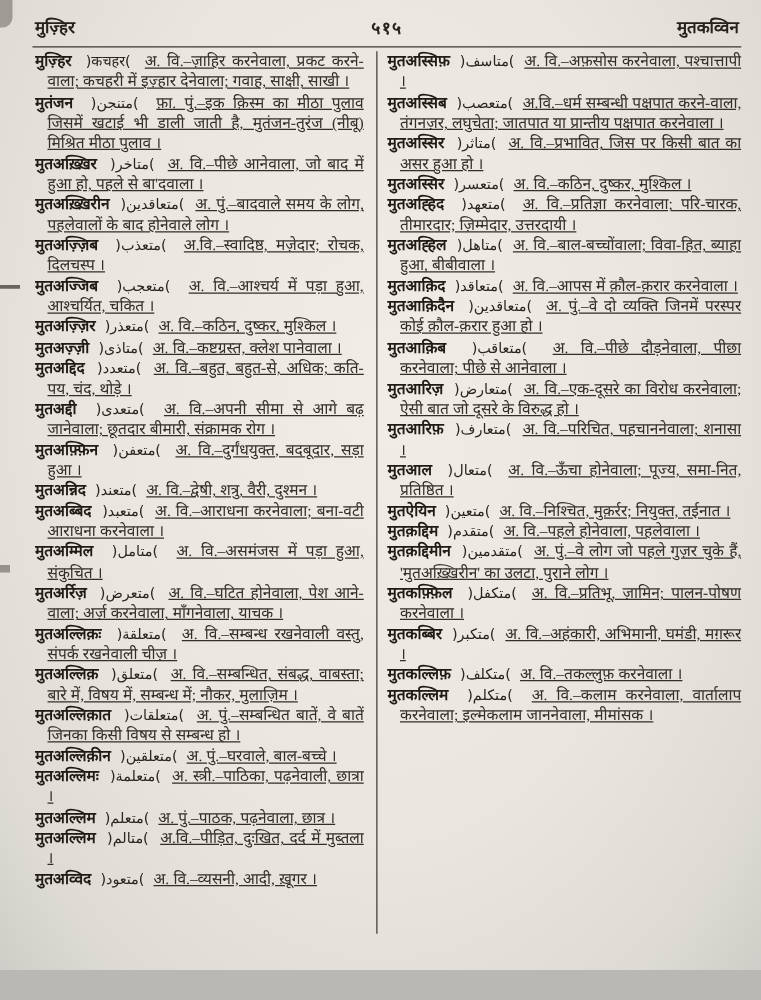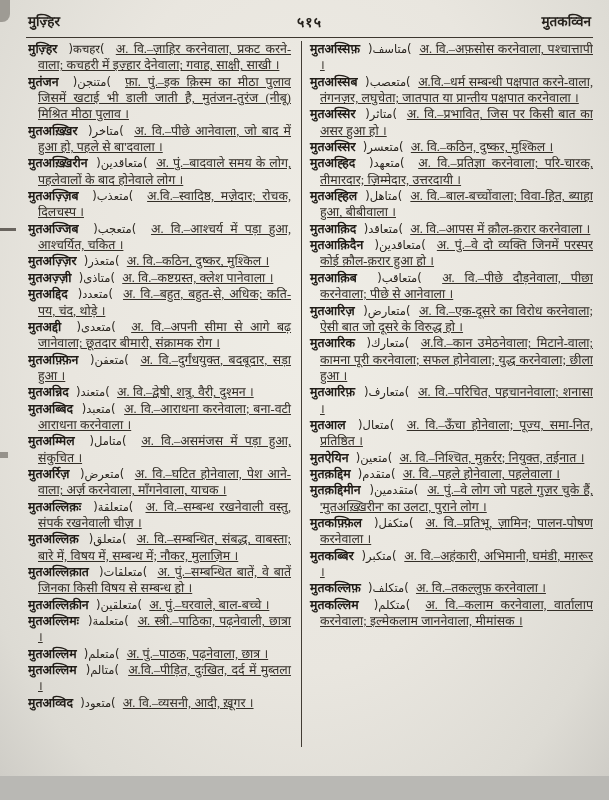--- a/index.html
+++ b/index.html
@@ -116,21 +116,20 @@
         <p class="entry"><b class="hw">मुतअस्सिफ़</b> <span class="urdu">متاسف</span> <span class="def">अ. वि.–अफ़सोस करनेवाला, पश्चात्तापी ।</span></p>
         <p class="entry"><b class="hw">मुतअस्सिब</b> <span class="urdu">متعصب</span> <span class="def">अ.वि.–धर्म सम्बन्धी पक्षपात करने-वाला, तंगनज़र, लघुचेता; जातपात या प्रान्तीय पक्षपात करनेवाला ।</span></p>
         <p class="entry"><b class="hw">मुतअस्सिर</b> <span class="urdu">متاثر</span> <span class="def">अ. वि.–प्रभावित, जिस पर किसी बात का असर हुआ हो ।</span></p>
         <p class="entry"><b class="hw">मुतअस्सिर</b> <span class="urdu">متعسر</span> <span class="def">अ. वि.–कठिन, दुष्कर, मुश्किल ।</span></p>
         <p class="entry"><b class="hw">मुतअह्हिद</b> <span class="urdu">متعهد</span> <span class="def">अ. वि.–प्रतिज्ञा करनेवाला; परि-चारक, तीमारदार; ज़िम्मेदार, उत्तरदायी ।</span></p>
         <p class="entry"><b class="hw">मुतअह्हिल</b> <span class="urdu">متاهل</span> <span class="def">अ. वि.–बाल-बच्चोंवाला; विवा-हित, ब्याहा हुआ, बीबीवाला ।</span></p>
         <p class="entry"><b class="hw">मुतआक़िद</b> <span class="urdu">متعاقد</span> <span class="def">अ. वि.–आपस में क़ौल-क़रार करनेवाला ।</span></p>
         <p class="entry"><b class="hw">मुतआक़िदैन</b> <span class="urdu">متعاقدين</span> <span class="def">अ. पुं.–वे दो व्यक्ति जिनमें परस्पर कोई क़ौल-क़रार हुआ हो ।</span></p>
         <p class="entry"><b class="hw">मुतआक़िब</b> <span class="urdu">متعاقب</span> <span class="def">अ. वि.–पीछे दौड़नेवाला, पीछा करनेवाला; पीछे से आनेवाला ।</span></p>
         <p class="entry"><b class="hw">मुतआरिज़</b> <span class="urdu">متعارض</span> <span class="def">अ. वि.–एक-दूसरे का विरोध करनेवाला; ऐसी बात जो दूसरे के विरुद्ध हो ।</span></p>
-        <p class="entry"><b class="hw">मुतआरिक</b> <span class="urdu">متعارك</span> <span class="def">अ.वि.–कान उमेठनेवाला; मिटाने-वाला; कामना पूरी करनेवाला; सफल होनेवाला; युद्ध करनेवाला; छीला हुआ ।</span></p>
         <p class="entry"><b class="hw">मुतआरिफ़</b> <span class="urdu">متعارف</span> <span class="def">अ. वि.–परिचित, पहचाननेवाला; शनासा ।</span></p>
         <p class="entry"><b class="hw">मुतआल</b> <span class="urdu">متعال</span> <span class="def">अ. वि.–ऊँचा होनेवाला; पूज्य, समा-नित, प्रतिष्ठित ।</span></p>
         <p class="entry"><b class="hw">मुतऐयिन</b> <span class="urdu">متعين</span> <span class="def">अ. वि.–निश्चित, मुक़र्रर; नियुक्त, तईनात ।</span></p>
         <p class="entry"><b class="hw">मुतक़द्दिम</b> <span class="urdu">متقدم</span> <span class="def">अ. वि.–पहले होनेवाला, पहलेवाला ।</span></p>
         <p class="entry"><b class="hw">मुतक़द्दिमीन</b> <span class="urdu">متقدمين</span> <span class="def">अ. पुं.–वे लोग जो पहले गुज़र चुके हैं, 'मुतअख़्ख़िरीन' का उलटा, पुराने लोग ।</span></p>
         <p class="entry"><b class="hw">मुतकफ़्फ़िल</b> <span class="urdu">متكفل</span> <span class="def">अ. वि.–प्रतिभू, ज़ामिन; पालन-पोषण करनेवाला ।</span></p>
         <p class="entry"><b class="hw">मुतकब्बिर</b> <span class="urdu">متكبر</span> <span class="def">अ. वि.–अहंकारी, अभिमानी, घमंडी, मग़रूर ।</span></p>
         <p class="entry"><b class="hw">मुतकल्लिफ़</b> <span class="urdu">متكلف</span> <span class="def">अ. वि.–तकल्लुफ़ करनेवाला ।</span></p>
         <p class="entry"><b class="hw">मुतकल्लिम</b> <span class="urdu">متكلم</span> <span class="def">अ. वि.–कलाम करनेवाला, वार्तालाप करनेवाला; इल्मेकलाम जाननेवाला, मीमांसक ।</span></p>
       </div>

